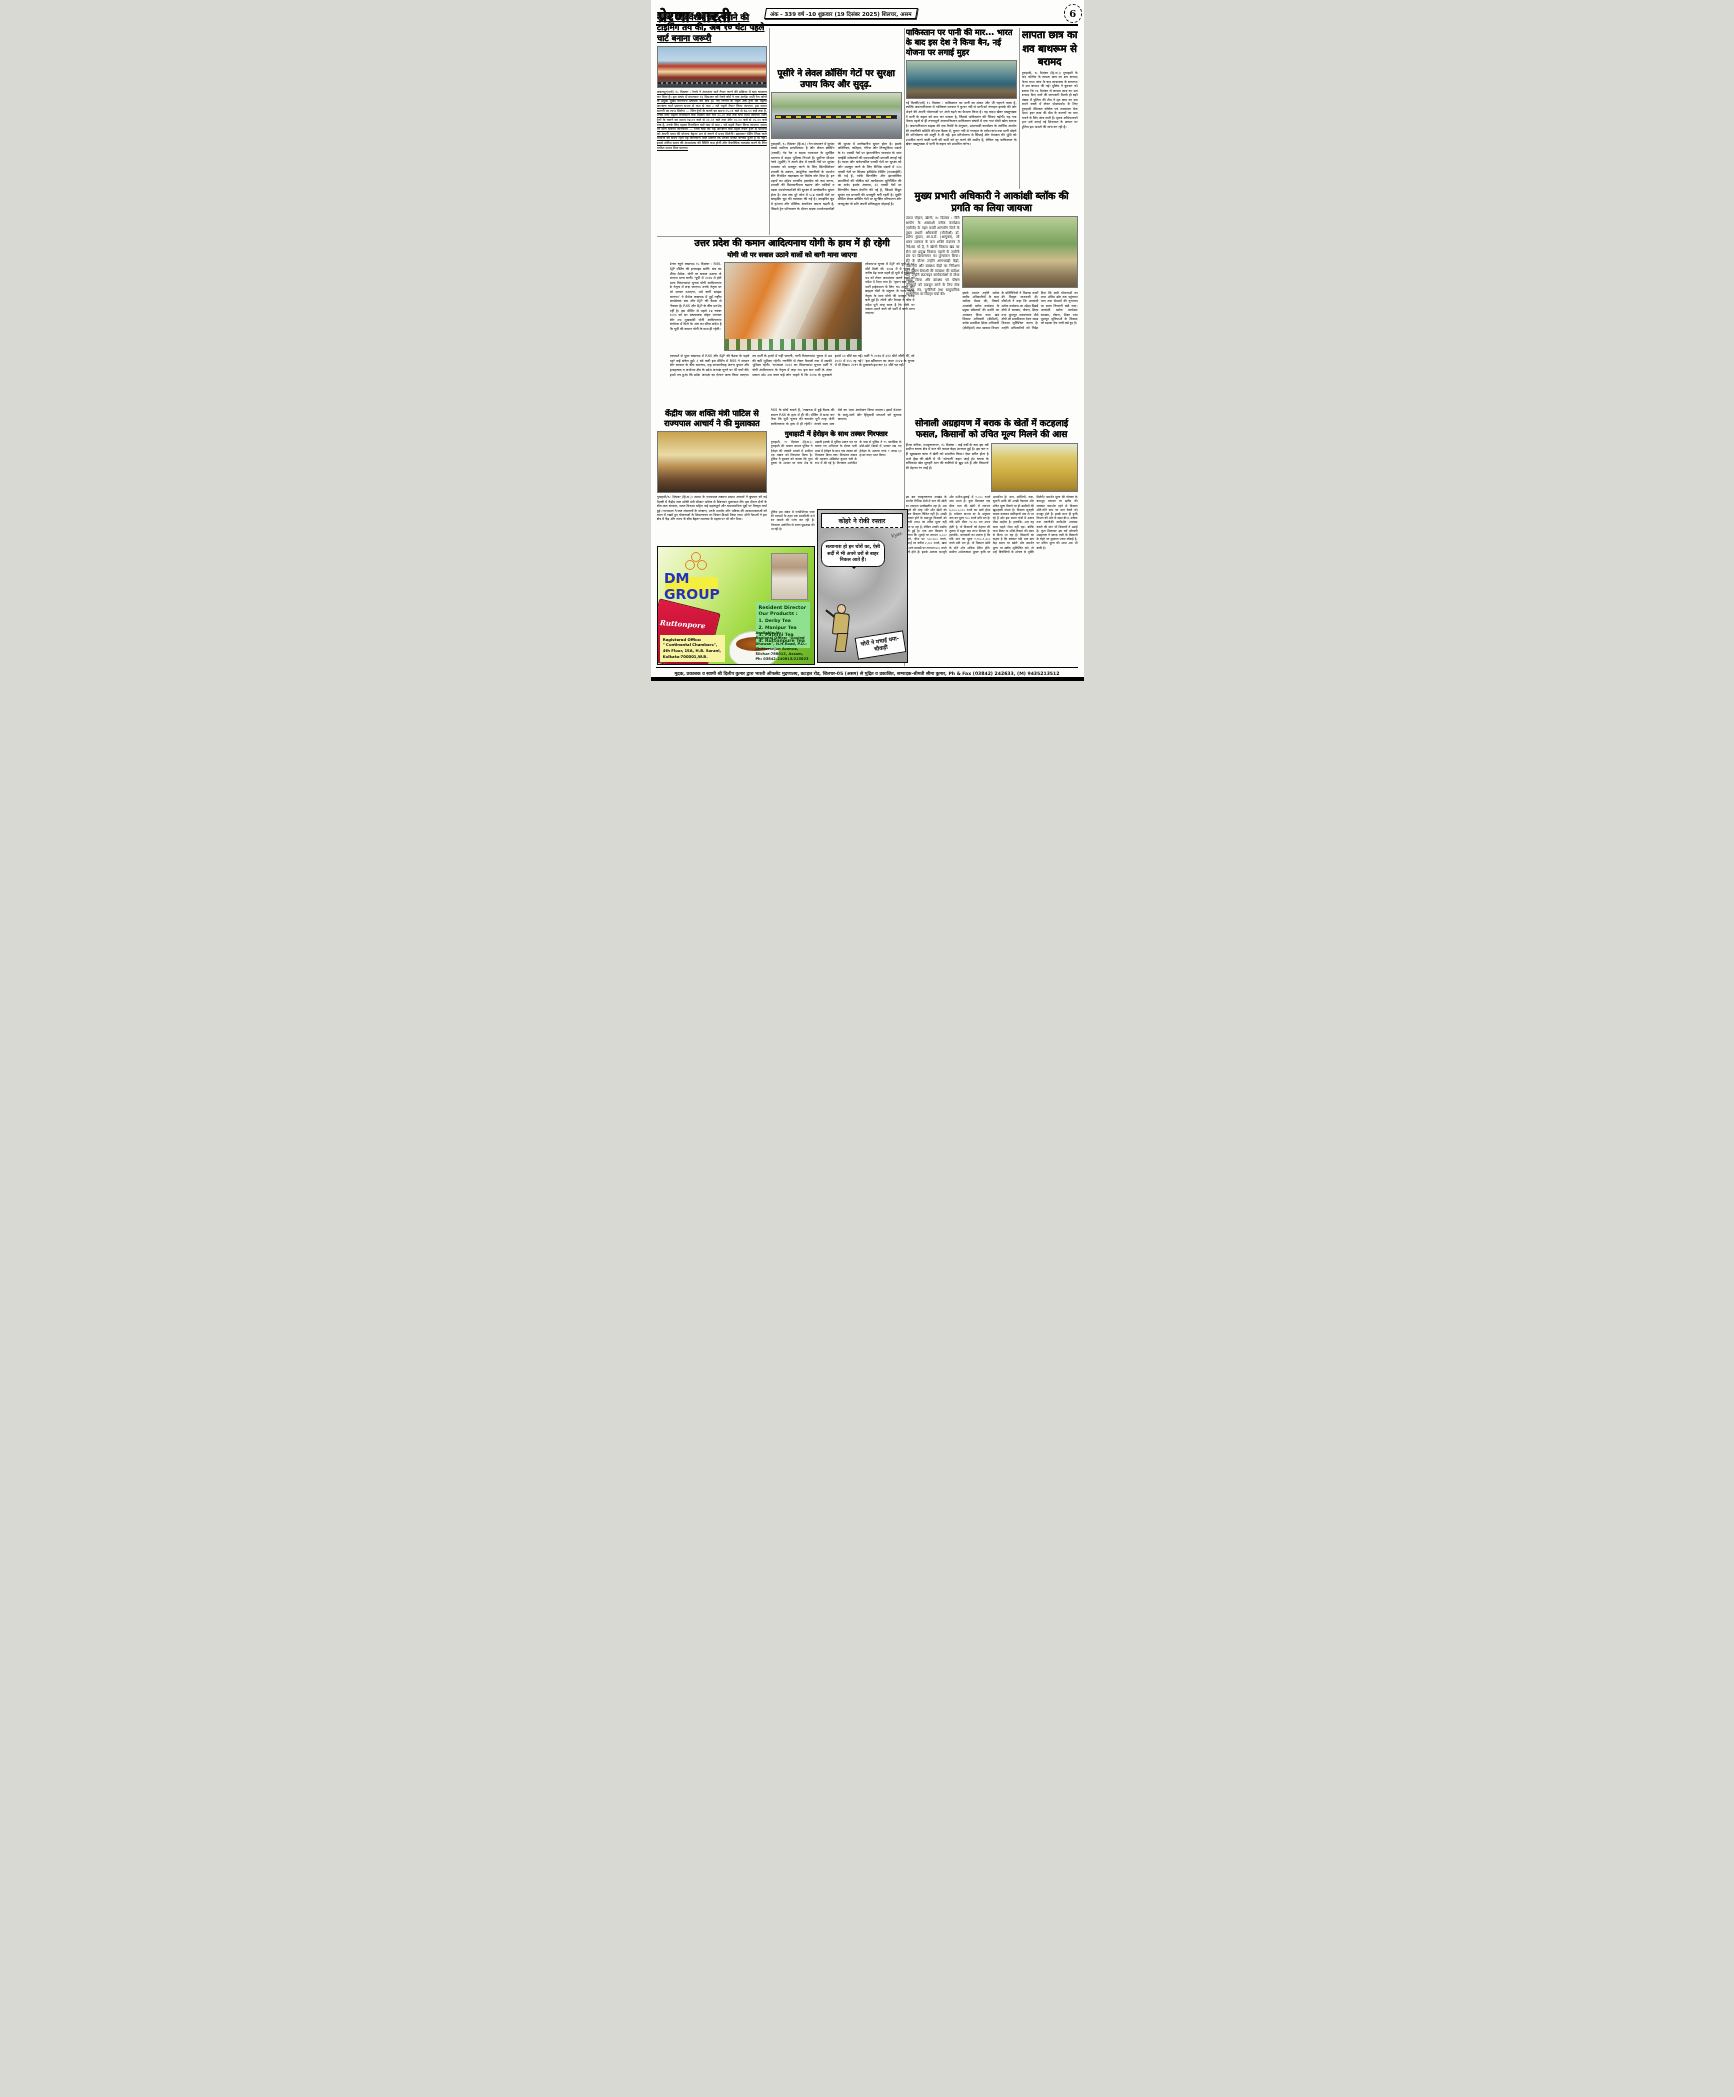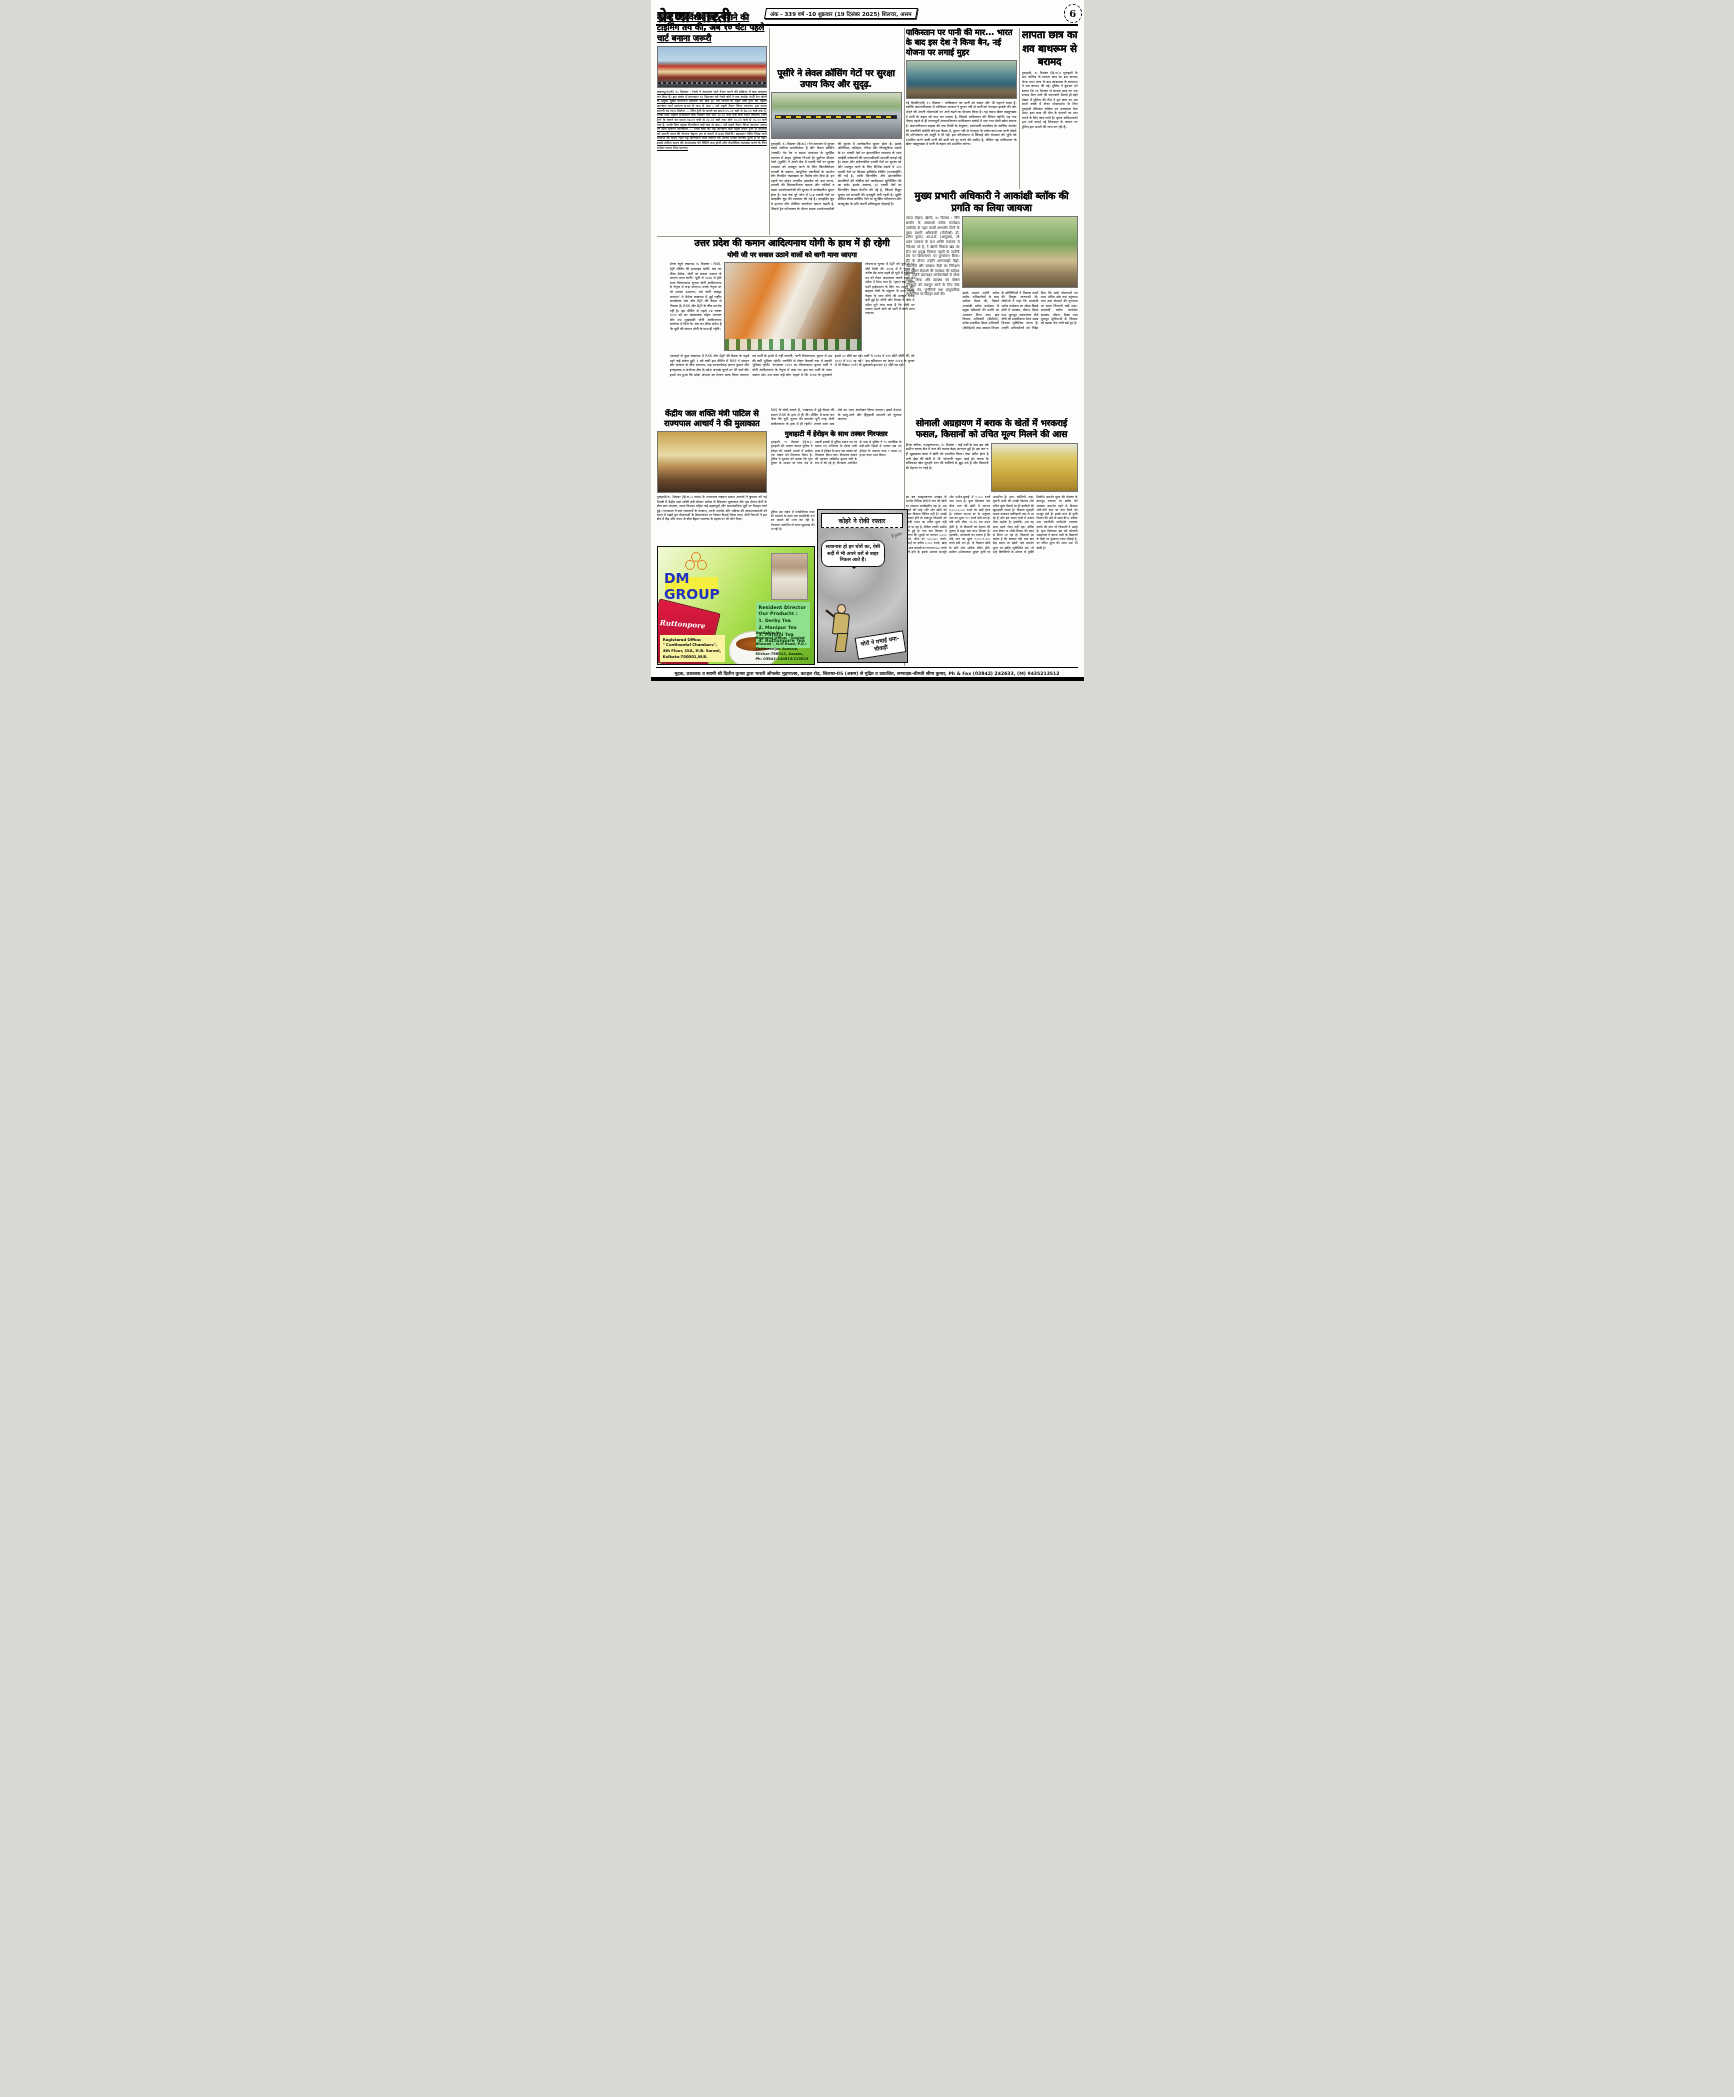--- a/index.html
+++ b/index.html
@@ -220,21 +220,21 @@
 
   <div id="e1">
     <div class="headline">गुवाहाटी में हेरोइन के साथ तस्कर गिरफ्तार</div>
     <div class="bodytext">गुवाहाटी, १८ दिसंबर (हि.स.)। गुवाहाटी की पलटन बाजार पुलिस ने हेरोइन की तस्करी मामले में शामिल एक तस्कर को गिरफ्तार किया है। पुलिस ने बुधवार को बताया कि गुप्त सूचना के आधार पर घाना क्षेत्र के उड़ाली इलाके में पुलिस उस्तन पथ पर चलाए गए अभियान के दौरान भारी मात्रा में हेरोइन के साथ एक तस्कर को गिरफ्तार किया गया। गिरफ्तार तस्कर की पहचान अखिलेश कुमार चमी के रूप में की गई है। गिरफ्तार आरोपित के पास से पुलिस ने ९५ प्लास्टिक के छोटे-छोटे डिब्बों में भरकर रख गए हेरोइन के अलावा नगद १ लाख ६३ हजार रुपए जब्त किया।</div>
   </div>
   <div id="e2">
     <div class="bodytext">पुलिस इस संबंध में एनडीपीएस एक्ट की धाराओं के तहत एक प्राथमिकी दर्ज कर मामले की जांच कर रही है। गिरफ्तार आरोपित से सघन पूछताछ की जा रही है।</div>
   </div>
 
   <div id="f1">
-    <div class="headline">सोनाली अग्रहायण में बराक के खेतों में भरकराई फसल, किसानों को उचित मूल्य मिलने की आस</div>
+    <div class="headline">सोनाली अग्रहायण में बराक के खेतों में कटहलाई फसल, किसानों को उचित मूल्य मिलने की आस</div>
     <div id="f1-row">
       <div id="f1-intro" class="bodytext">हीरक बनिक, रामकृष्णनगर, १८ दिसंबर : कई वर्षों के बाद इस वर्ष ग्रामीण बराक क्षेत्र में धान की फसल बेहद शानदार हुई है। इस बार न ही सूखाग्रस्त बाधा ने खेती को प्रभावित किया। ऐसा प्रतीत होता है मानो ईख की खेती में भी 'सोनाली' बहार आई हो। बराक के अधिकांश खेत सुनहरी धान की बालियों से झूम उठे हैं और किसानों की मेहनत रंग लाई है।</div>
       <div id="f1-photo" class="photo"></div>
     </div>
     <div id="f1-body" class="bodytext">इस बार रामकृष्णनगर उपखंड के अंतर्गत विभिन्न क्षेत्रों में धान की खेती का उत्पादन उल्लेखनीय रहा है। अब पहले की तरह जोरे और खेतों को लेकर किसान चिंतित नहीं हैं। अच्छी पैदावार होने के बावजूद किसानों को उनकी उपज का उचित मूल्य नहीं मिल पा रहा है, लेकिन उनकी उम्मीद बनी हुई है। एक धान किसान ने बताया कि जुताई पर लगभग २,००० रुपये, बीज पर ५००-६०० रुपये, रोपाई पर करीब २,५०० रुपये, खाद व अन्य सामग्री पर लगभग ७०० रुपये खर्च होते हैं। इसके अलावा मजदूरी और मशीन-ढुलाई में १,००० रुपये थमा जाता है। कुल मिलाकर एक बीघा धान की खेती में लगभग ७,०००-८,००० रुपये का खर्च होता है। वर्तमान बाजार दर के अनुसार धान का मूल्य ९०० रुपये प्रति मन है। यदि प्रति बीघा १२-१४ मन उपज होती है, तो किसानों को मेहनत की तुलना में बहुत कम लाभ मिलता है। हालांकि, जानकारों का मानना है कि यदि धान का मूल्य १,१००-१,२०० रुपये प्रति मन हो, तो किसान खेती के प्रति और अधिक प्रेरित होंगे। ग्रामीण अर्थव्यवस्था मूलतः कृषि पर आधारित है। धान, सब्जियों, गन्ना, सुपारी आदि की अच्छी पैदावार और उचित मूल्य मिलने पर ही ग्रामीणों की खुशहाली संभव है। किसान सुनहरी फसल काटकर खलिहानों तक ले जा रहे हैं और इस समय गांवों में उत्सव जैसा माहौल है। हालांकि, अब यह काम पहले जैसा नहीं रहा। बल्कि घास टिलर या ऑटो-रिक्शा की मदद से किया जा रहा है। किसानों का कहना है कि सरकार यदि धान क्रय केंद्र समय पर खोले और समर्थन मूल्य पर खरीद सुनिश्चित करे, तो उन्हें बिचौलियों के शोषण से मुक्ति मिलेगी। समर्थन मूल्य की घोषणा के बावजूद धरातल पर खरीद की व्यवस्था कमजोर रहने से किसान औने-पौने दाम पर धान बेचने को मजबूर होते हैं। इसके साथ ही कृषि विभाग की ओर से उन्नत बीज, उर्वरक तथा तकनीकी मार्गदर्शन उपलब्ध कराने की मांग भी किसानों ने उठाई है। कुल मिलाकर इस वर्ष सोनाली अग्रहायण ने बराक घाटी के किसानों के चेहरे पर मुस्कान जरूर लौटाई है, पर उचित मूल्य की आस अब भी बाकी है।</div>
   </div>
 
   <div id="cartoon">
     <div id="cartoon-title">कोहरे ने रोकी रफ्तार</div>
     <div id="cartoon-sign-sig">Vyas.</div>

